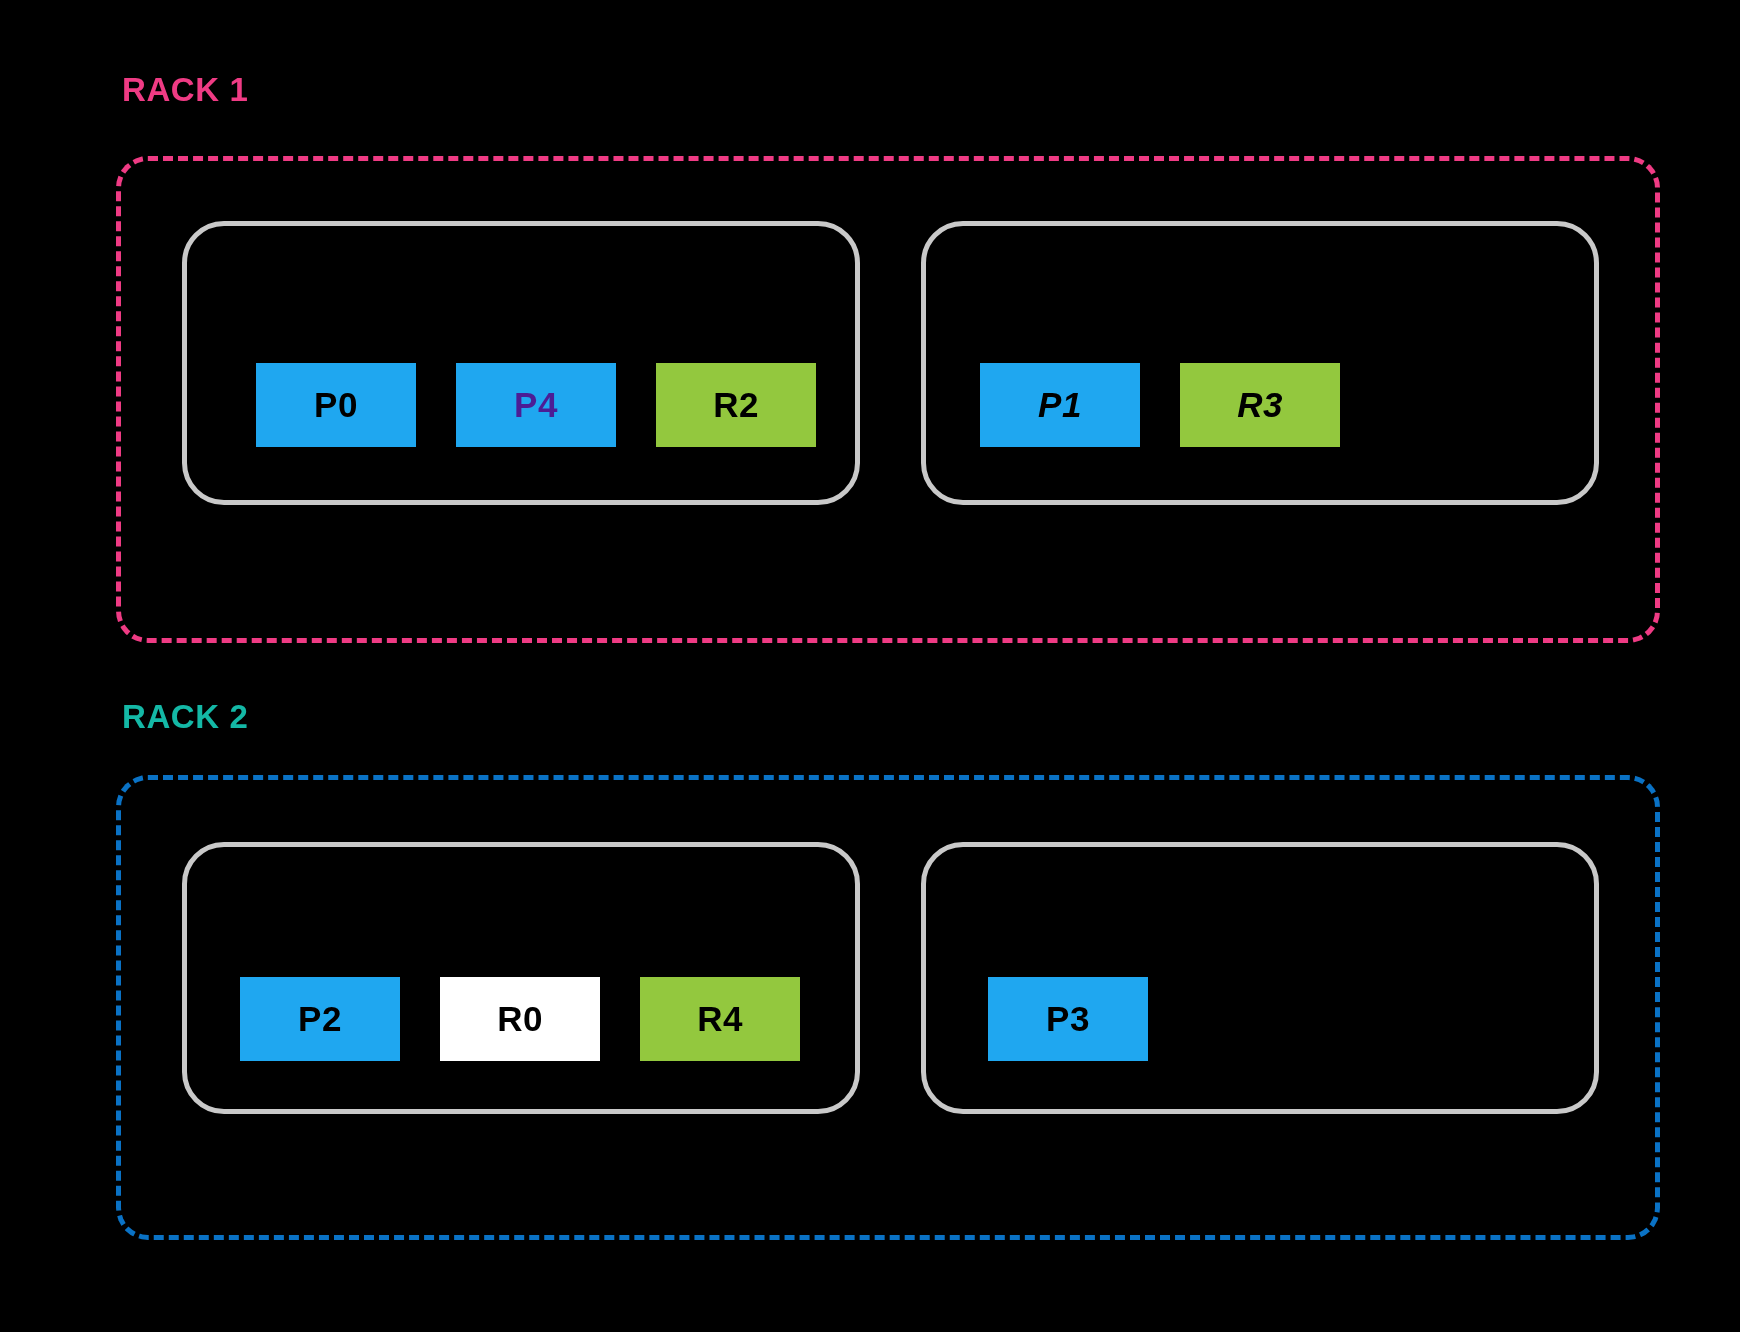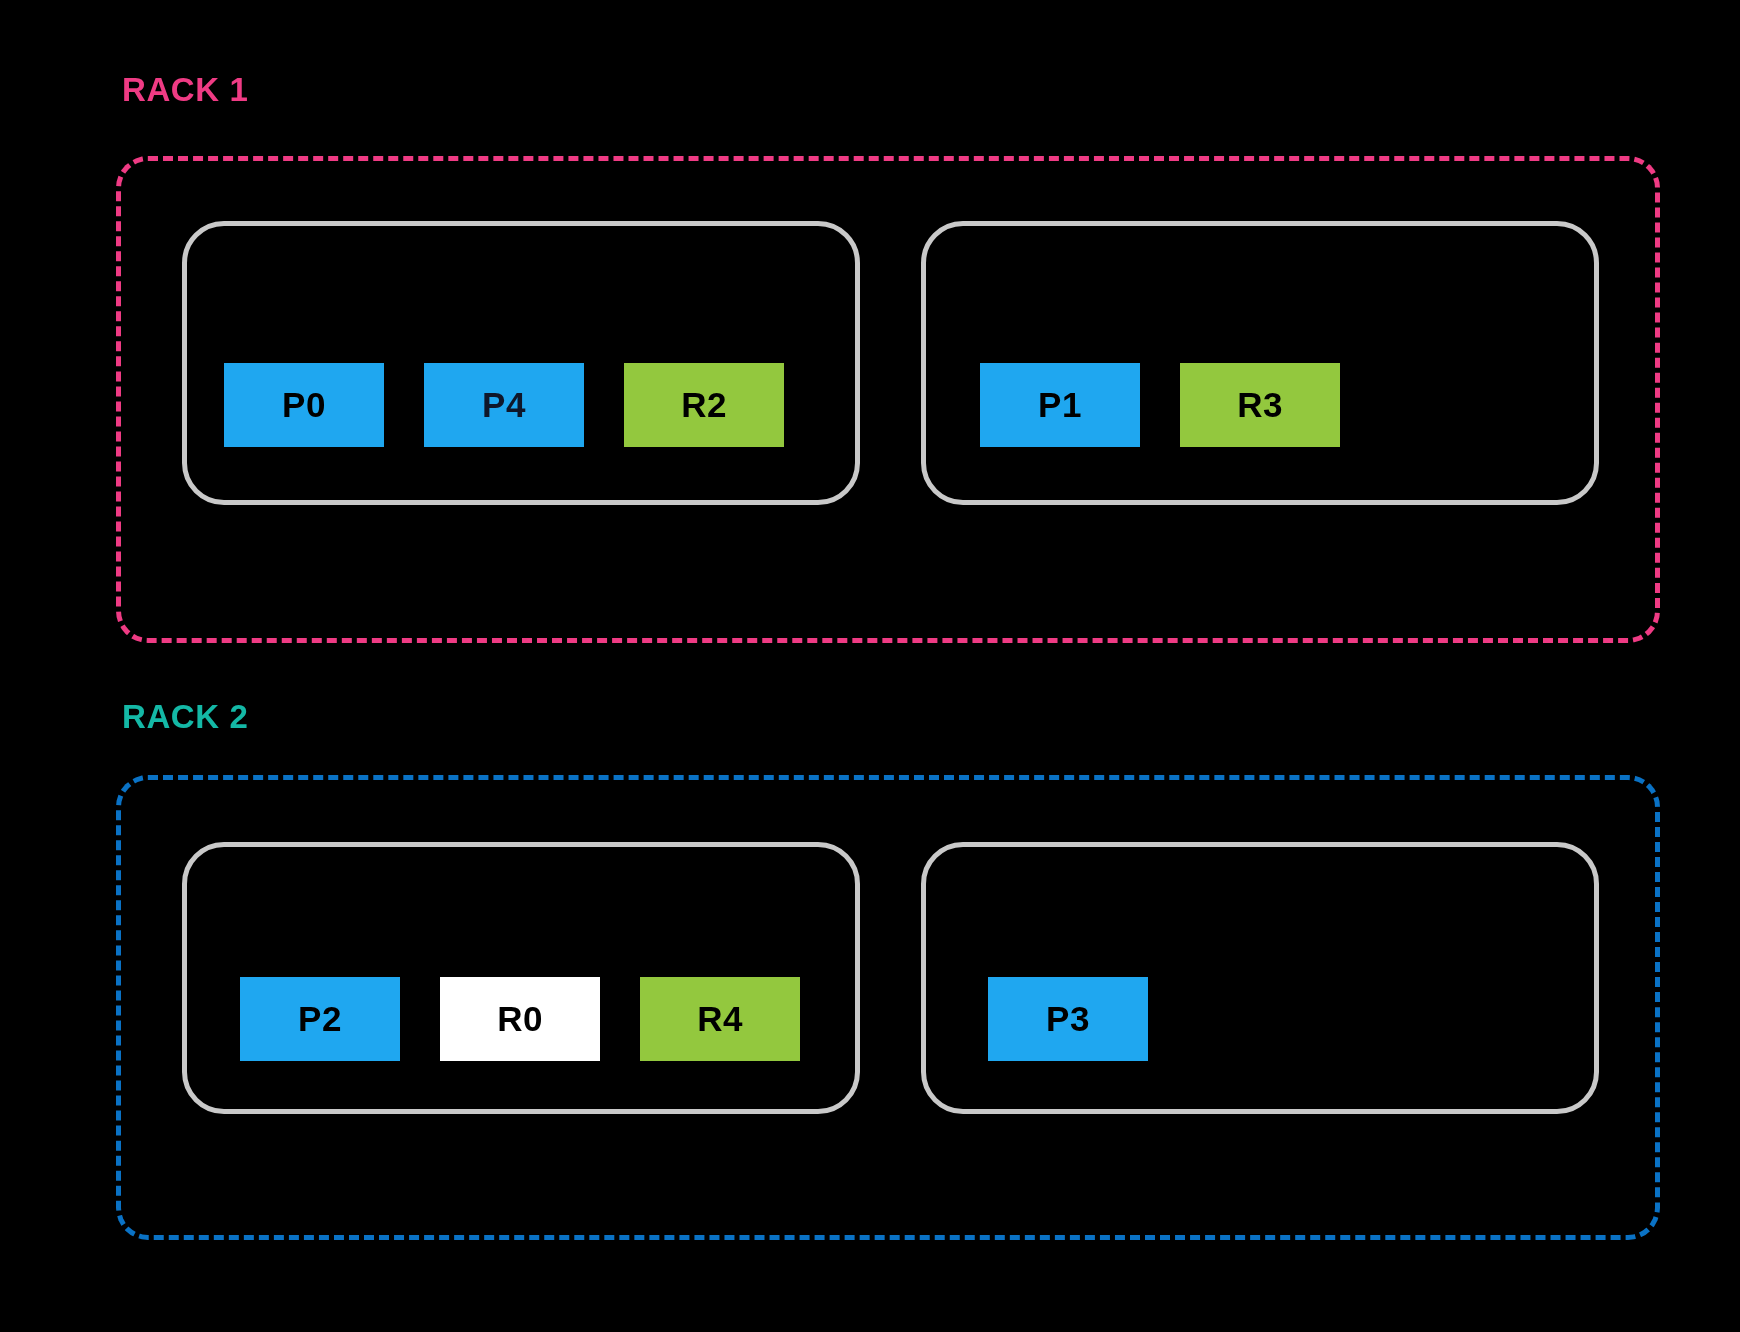--- a/index.html
+++ b/index.html
@@ -80,27 +80,27 @@
   .chip.replica   { background: #93c83e; }
 </style>
 </head>
 <body>
 
 <div class="canvas">
     <div class="rack-group" style="left: 0px; top: 0px;">
       <div class="rack-label" style="left: 122px; top: 73px; color: rgb(239, 59, 132);">RACK 1</div>
       <div class="rack-box" style="left: 116px; top: 156px; width: 1544px; height: 487px; border-color: rgb(239, 59, 132);"></div>
       <div class="node-box" style="left: 182px; top: 221px; width: 678px; height: 284px; border-color: rgb(201, 201, 201);"></div>
-      <div class="node-items" style="left: 224px; top: 363px;">
+      <div class="node-items" style="left: 256px; top: 363px;">
         <div class="chip partition" style="background: rgb(31, 167, 240); color: rgb(0, 0, 0);">P0</div>
-        <div class="chip partition" style="background: rgb(31, 167, 240); color: #0f172a;">P4</div>
+        <div class="chip partition" style="background: rgb(31, 167, 240); color: #4c1d95;">P4</div>
         <div class="chip replica" style="background: rgb(147, 200, 62); color: rgb(0, 0, 0);">R2</div>
       </div>
       <div class="node-box" style="left: 921px; top: 221px; width: 678px; height: 284px; border-color: rgb(201, 201, 201);"></div>
-      <div class="node-items" style="left: 980px; top: 363px;">
+      <div class="node-items" style="left: 980px; top: 363px; font-style: italic;">
         <div class="chip partition" style="background: rgb(31, 167, 240); color: rgb(0, 0, 0);">P1</div>
         <div class="chip replica" style="background: rgb(147, 200, 62); color: rgb(0, 0, 0);">R3</div>
       </div>
     </div>
     <div class="rack-group" style="left: 0px; top: 0px;">
       <div class="rack-label" style="left: 122px; top: 700px; color: #14b8a6;">RACK 2</div>
       <div class="rack-box" style="left: 116px; top: 775px; width: 1544px; height: 465px; border-color: rgb(10, 114, 197);"></div>
       <div class="node-box" style="left: 182px; top: 842px; width: 678px; height: 272px; border-color: rgb(201, 201, 201);"></div>
       <div class="node-items" style="left: 240px; top: 977px;">
         <div class="chip partition" style="background: rgb(31, 167, 240); color: rgb(0, 0, 0);">P2</div>

